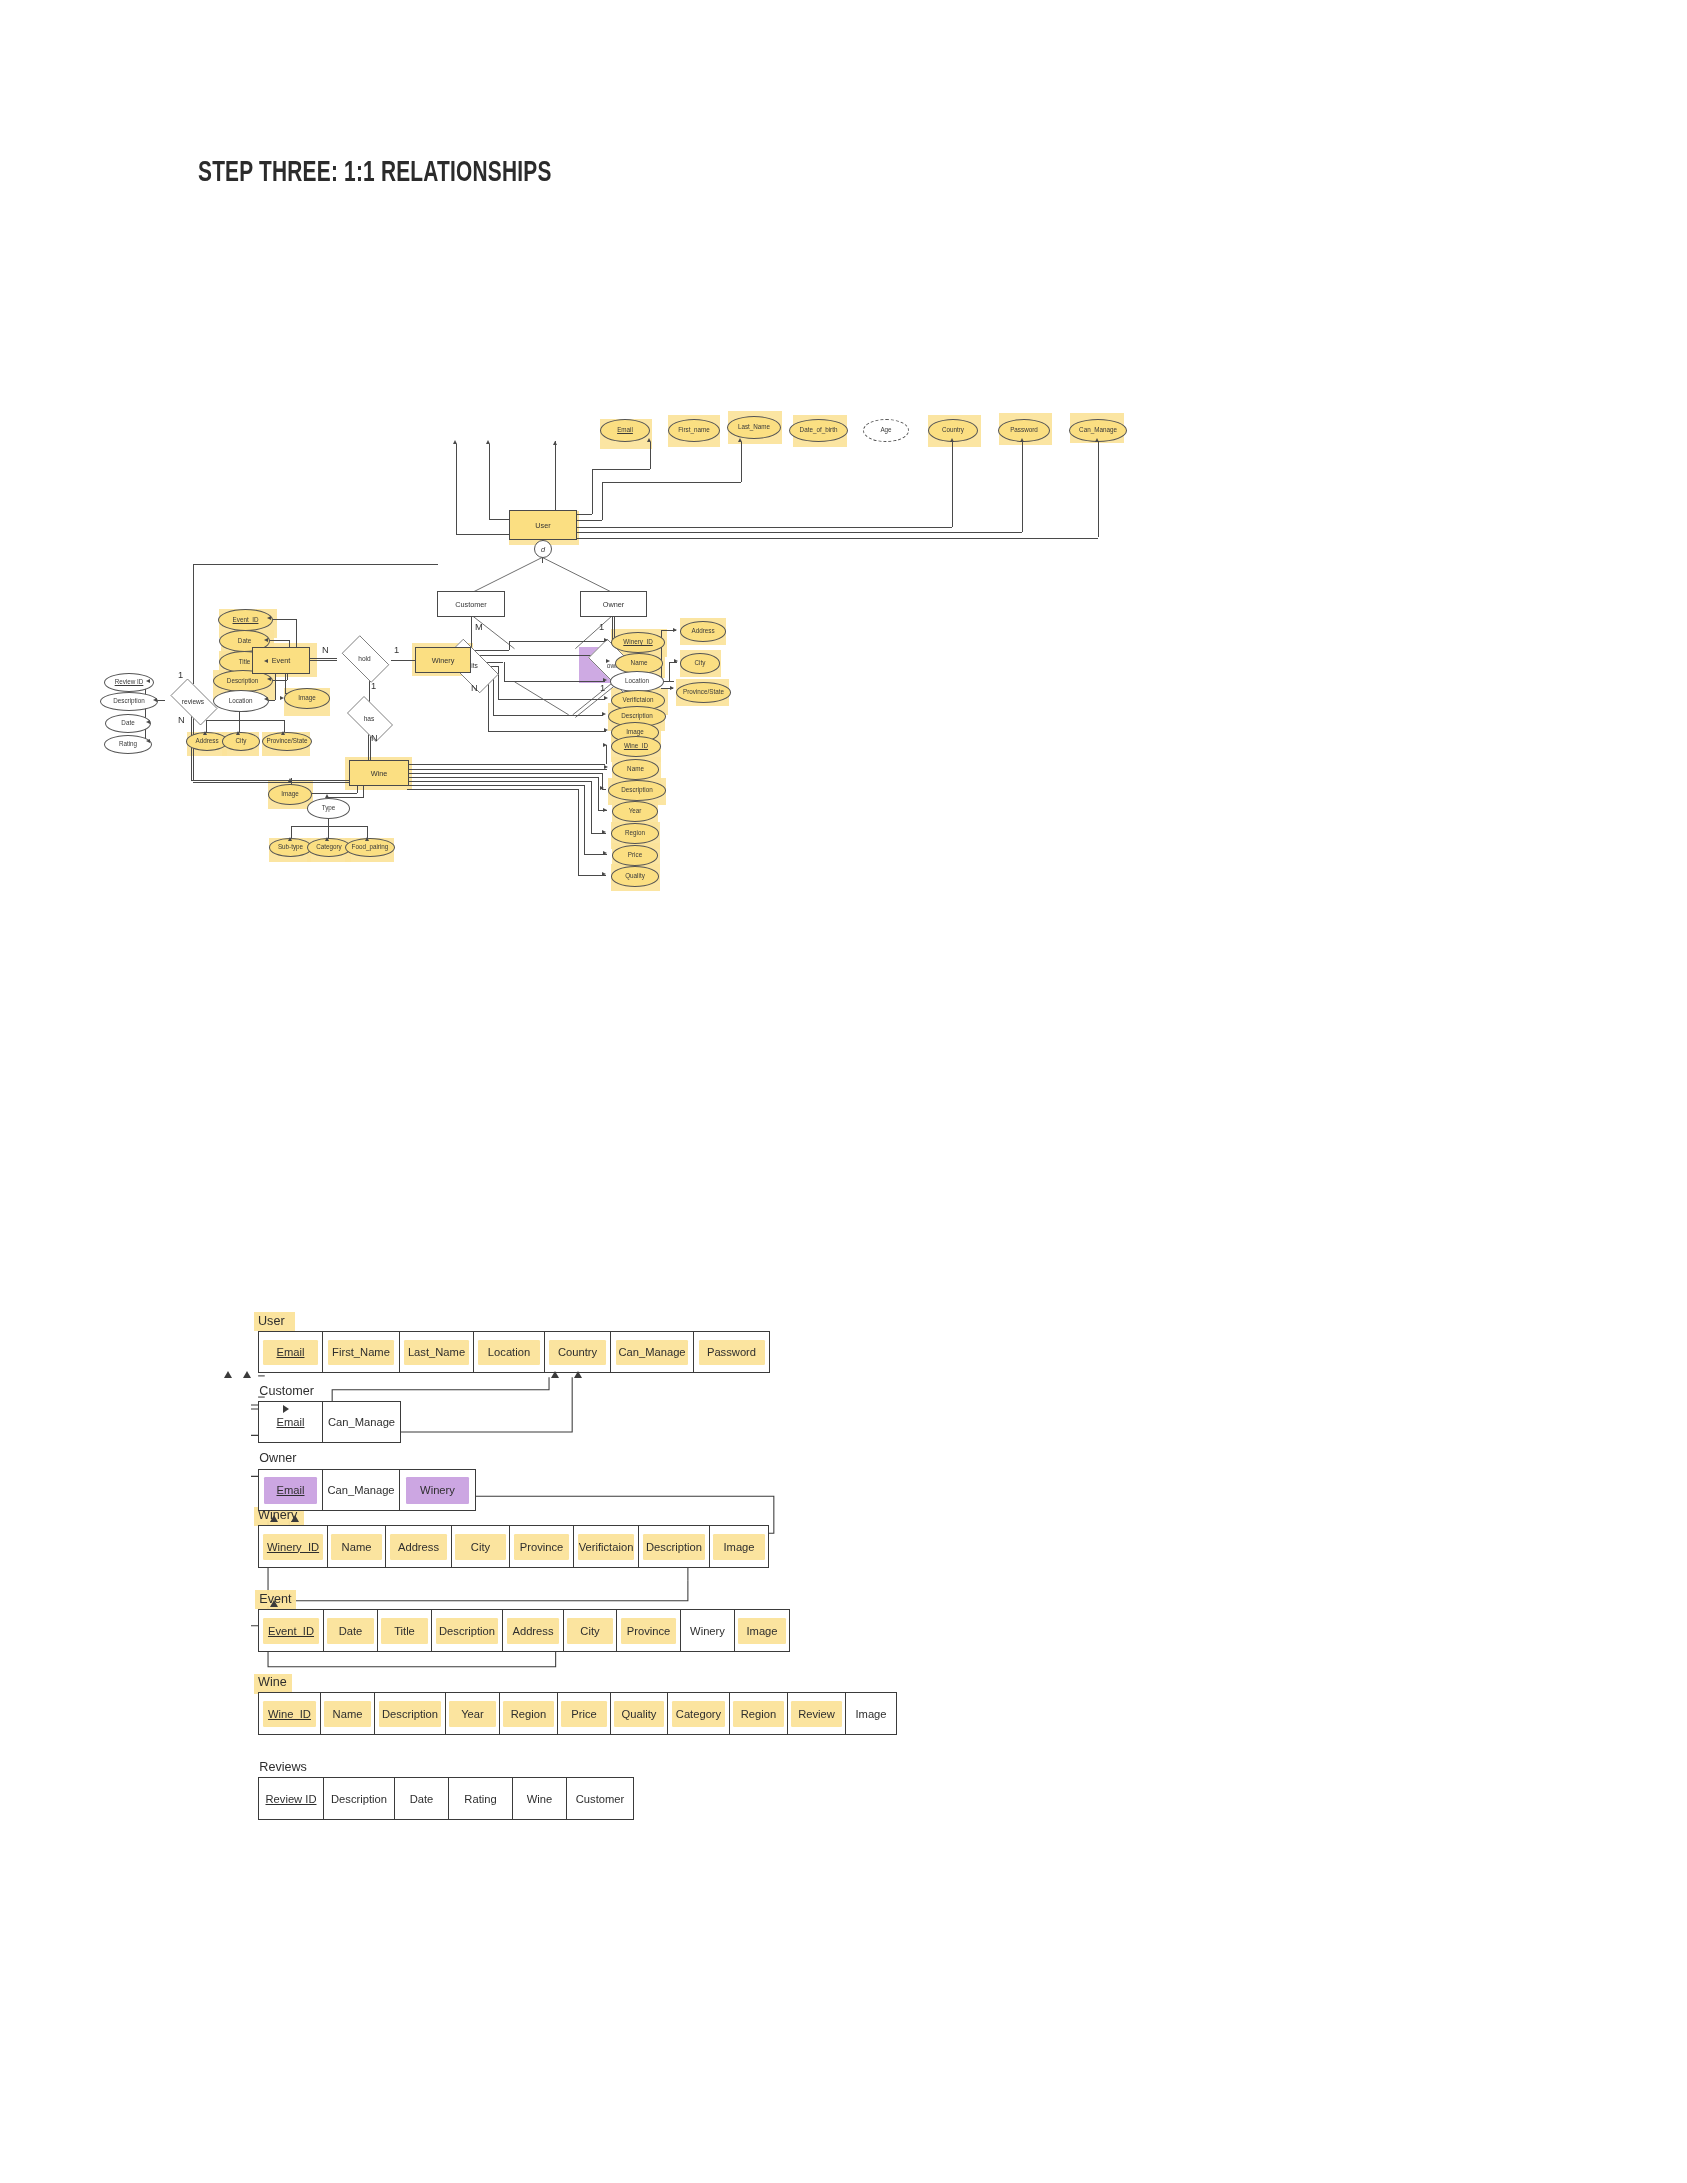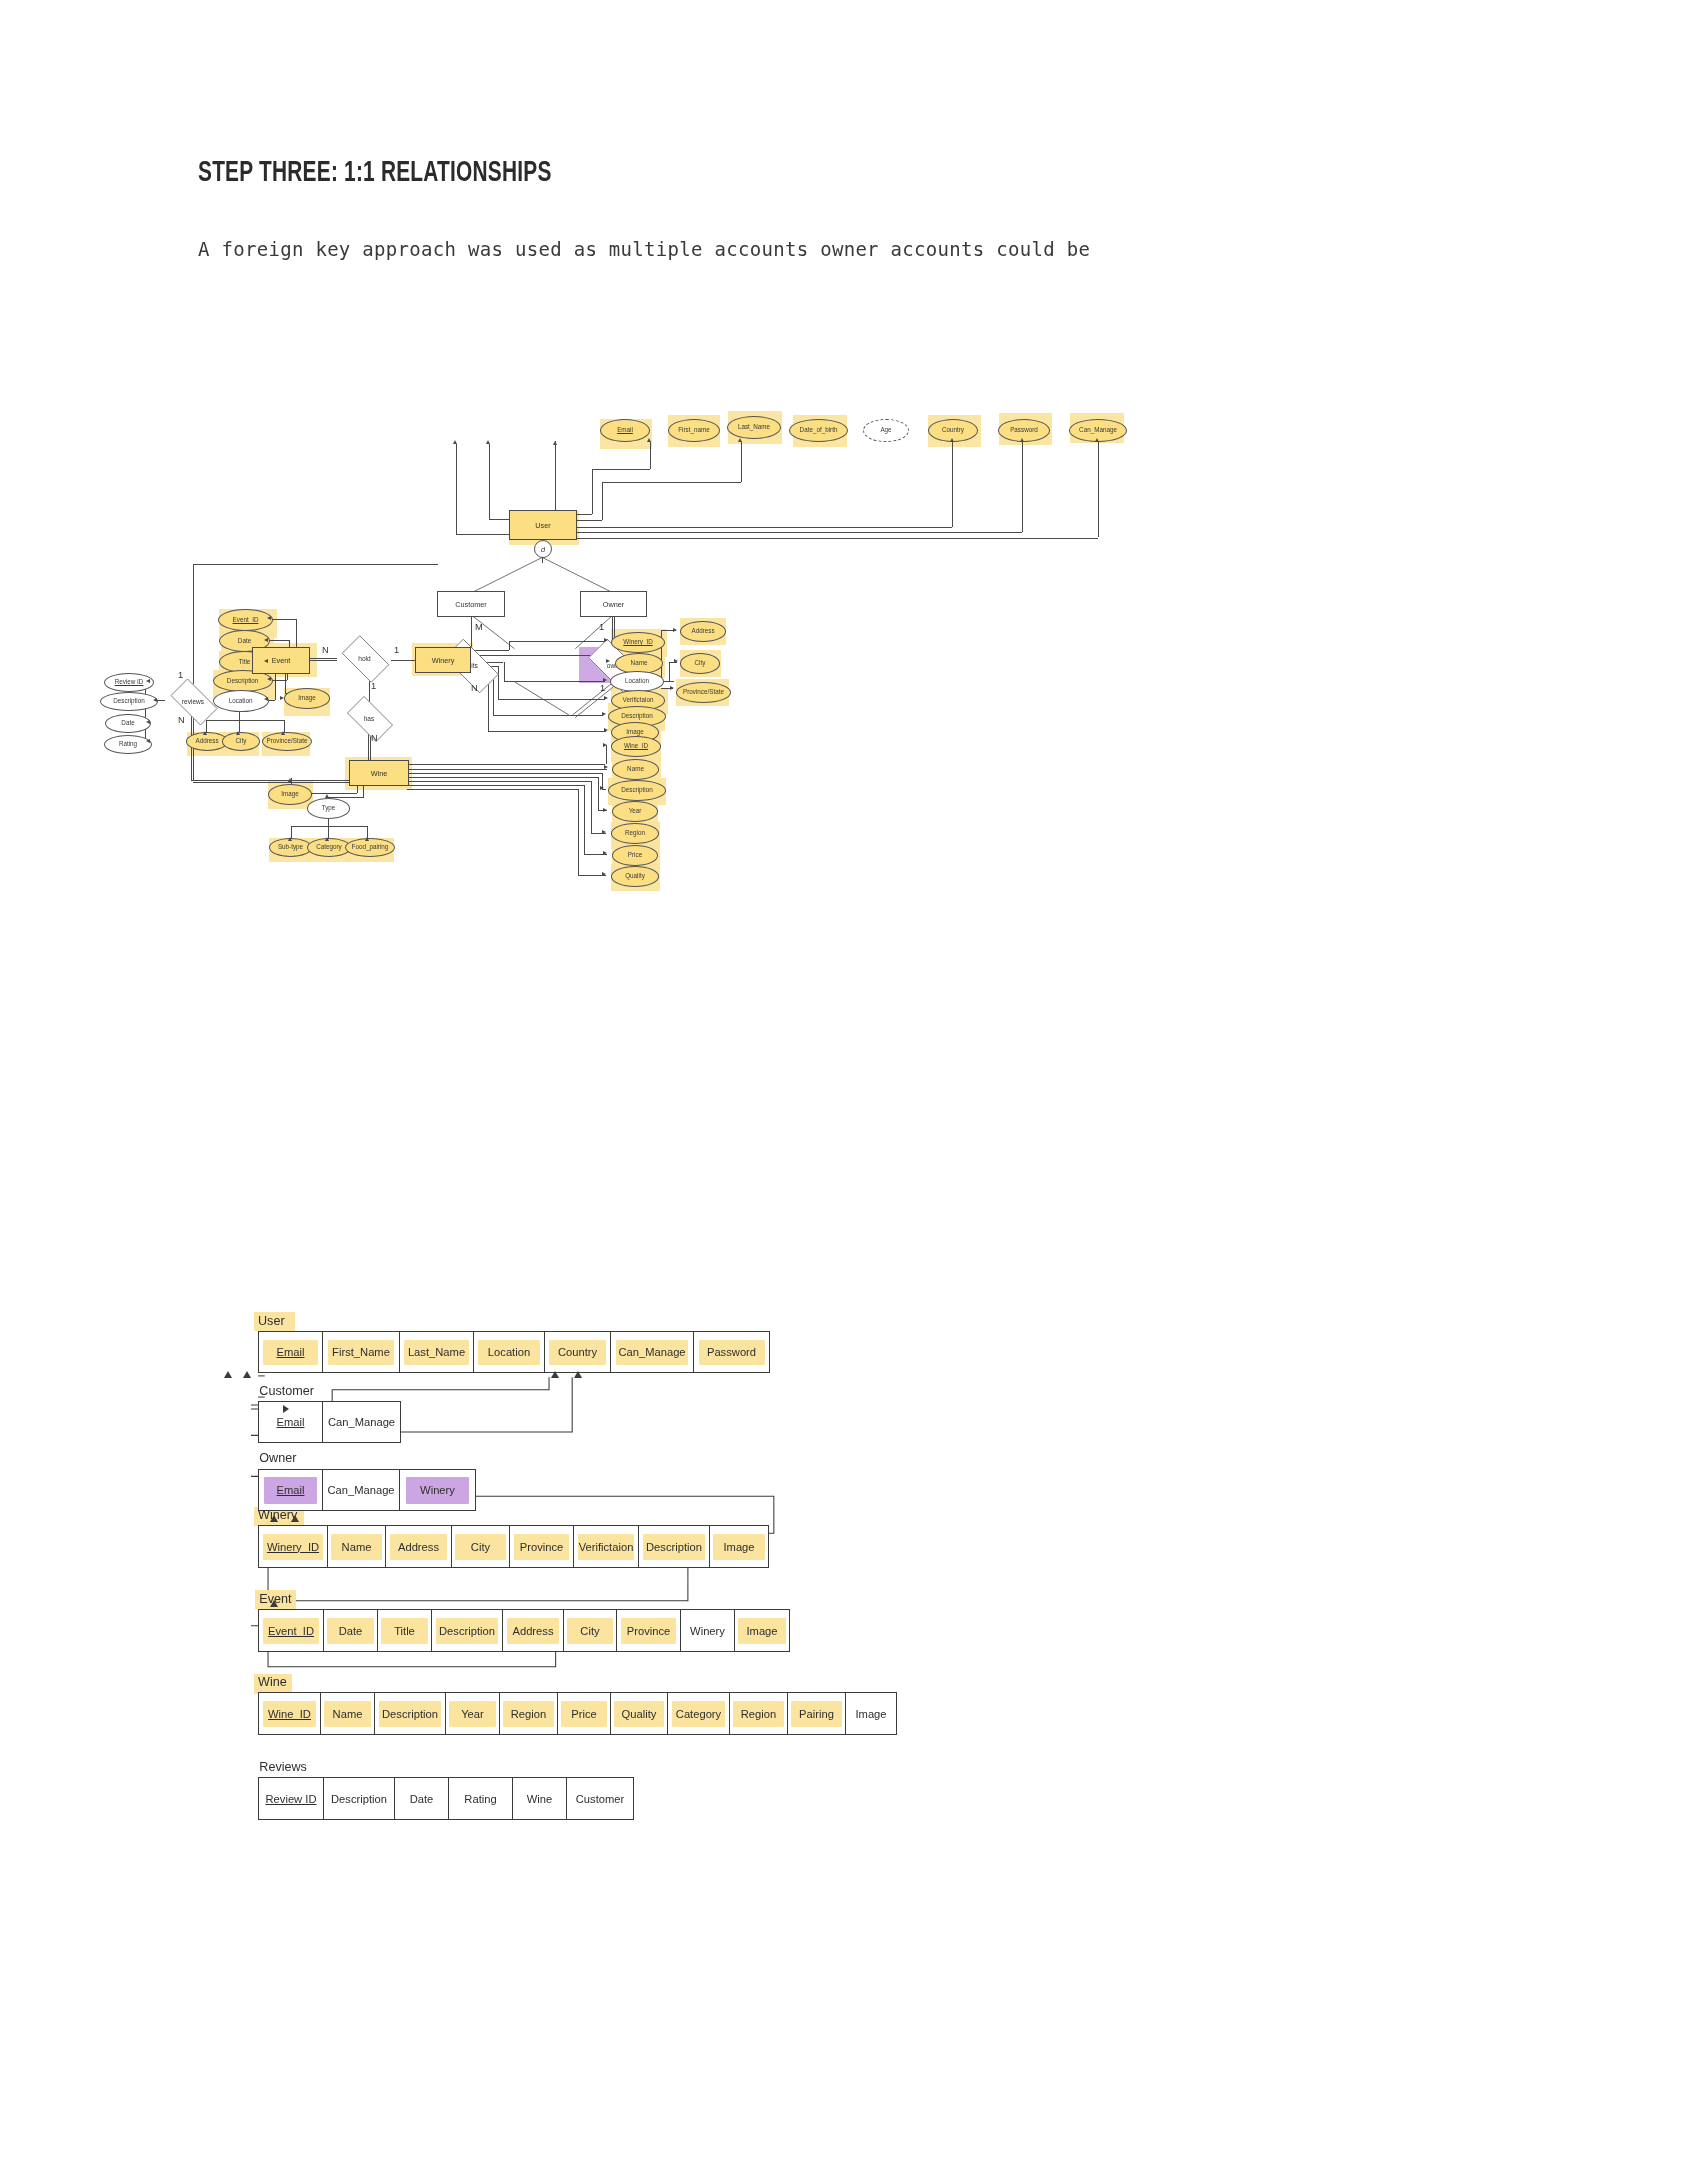--- a/index.html
+++ b/index.html
@@ -84,21 +84,20 @@
   .arrSmL{position:absolute;z-index:4;width:0;height:0;
           border-top:2.6px solid transparent;border-bottom:2.6px solid transparent;
           border-right:4.6px solid #4a4a4a;}
 </style>
 </head>
 <body>
 
 <div id="page">
 
   <div class="h1">STEP THREE: 1:1 RELATIONSHIPS</div>
-  <div class="para l1">A foreign key approach was used as multiple accounts owner accounts could be</div>
 
   <div class="dg" id="er" style="left:198px;top:404px;width:1125px;height:873px;">
 
     <div class="hl" style="left:402px;top:14.6px;width:52px;height:30px;"></div>
     <div class="hl" style="left:470px;top:10.6px;width:52px;height:32px;"></div>
     <div class="hl" style="left:530px;top:6.6px;width:54px;height:33px;"></div>
     <div class="hl" style="left:595px;top:10.6px;width:54px;height:32px;"></div>
     <div class="hl" style="left:730px;top:10.6px;width:53px;height:32px;"></div>
     <div class="hl" style="left:801px;top:9.3px;width:53px;height:32px;"></div>
     <div class="hl" style="left:872px;top:9.3px;width:54px;height:30px;"></div>
@@ -763,21 +762,21 @@
       <div class="cell" style="width:62px;">
         <div class="cm"></div>
           <span>Category</span>
         </div>
       <div class="cell" style="width:58px;">
         <div class="cm"></div>
           <span>Region</span>
         </div>
       <div class="cell" style="width:58px;">
         <div class="cm"></div>
-          <span>Pairing</span>
+          <span>Review</span>
         </div>
       <div class="cell" style="width:50px;">
         <span>Image</span>
         </div>
     </div>
 
     <div class="tcap" style="left:1.3px;top:437px;">Reviews</div>
     <div class="tbl" style="left:0px;top:454px;height:41px;">
       <div class="cell" style="width:65px;">
         <span class="uline">Review ID</span>

